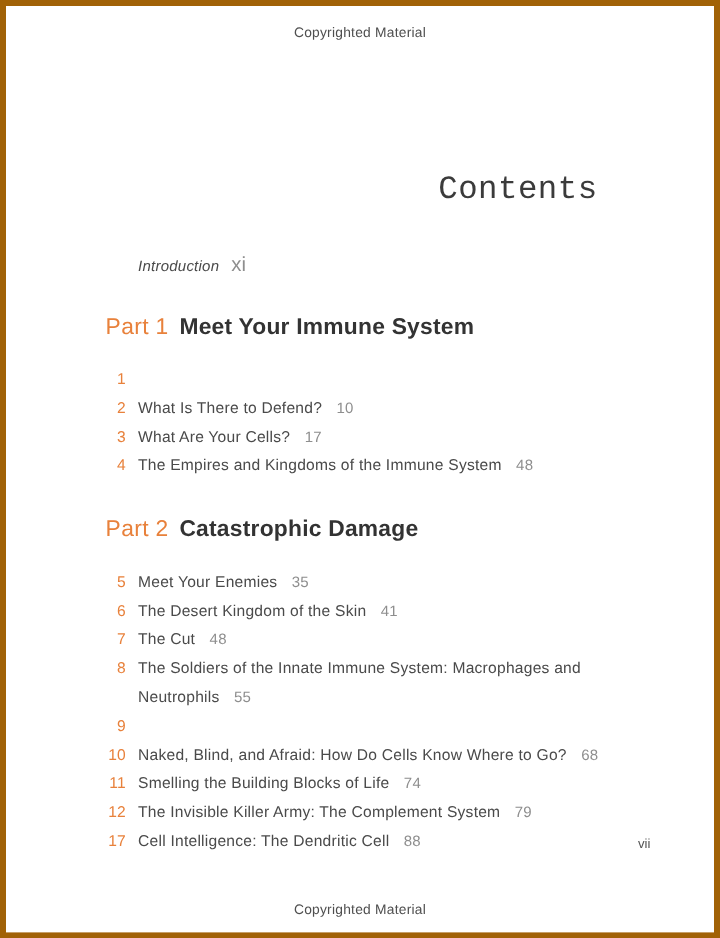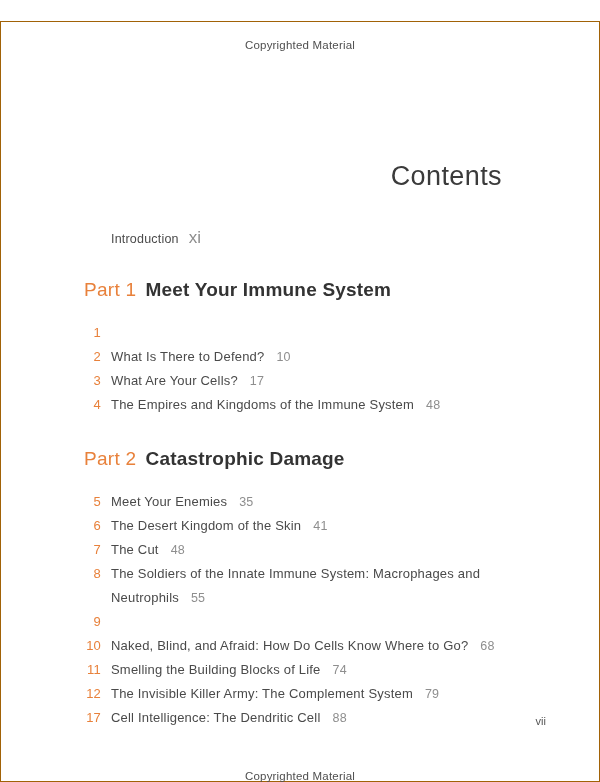--- a/index.html
+++ b/index.html
@@ -7,46 +7,46 @@
   body {
     font-family:"Liberation Sans", sans-serif;
     background:#ffffff;
     color:#4a4a4a;
     position:relative;
     overflow:hidden;
   }
   .page {
     position:absolute; inset:0;
     background:#ffffff;
-    border:1px solid #a16207;
-    margin-top:21px;
+    border:5px solid #a16207;
   }
   .copyright {
     position:absolute; left:0; right:0;
     text-align:center;
     font-size:11.5px;
     color:#4f4f4f;
     letter-spacing:0.2px;
   }
   .copyright.top { top:17px; }
   .copyright.bottom { top:748px; }
   .contents-title {
     position:absolute;
     top:139px; right:97px;
     font-size:27px;
     font-weight:500;
     color:#3b3b3b;
     letter-spacing:0.4px;
+    font-family:Liberation Mono, monospace;
   }
   .intro-row {
     position:absolute;
     top:206px; left:110px;
     font-size:12.5px;
   }
-  .intro-label { color:#4a4a4a; letter-spacing:0.2px; }
+  .intro-label { font-style:italic; color:#4a4a4a; letter-spacing:0.2px; }
   .intro-page { color:#8e8e8e; margin-left:10px; font-size:17px; }
   .part-heading {
     position:absolute; left:83px;
     font-size:19px;
     white-space:nowrap;
   }
   .part-1 { top:257px; }
   .part-2 { top:426px; }
   .part-label {
     color:var(--accent, #e8813b);

